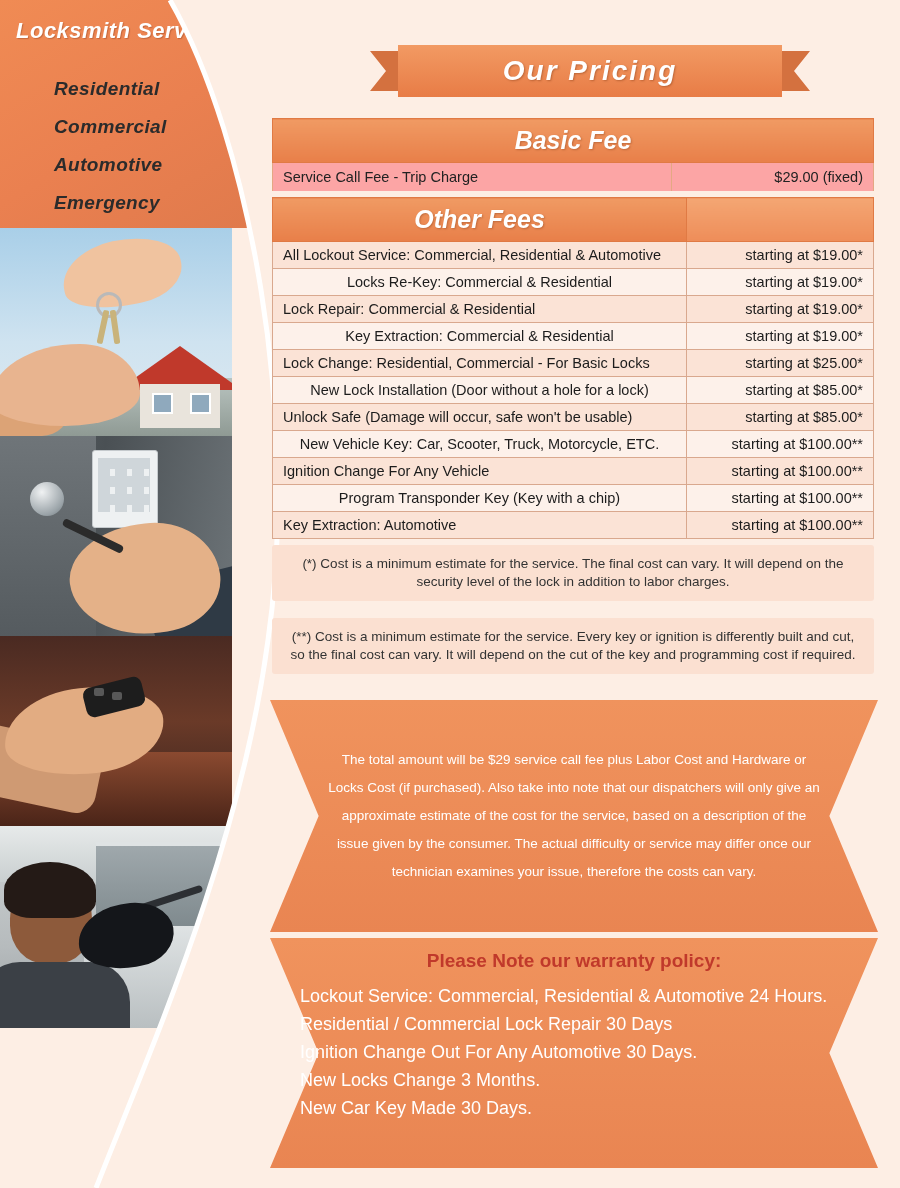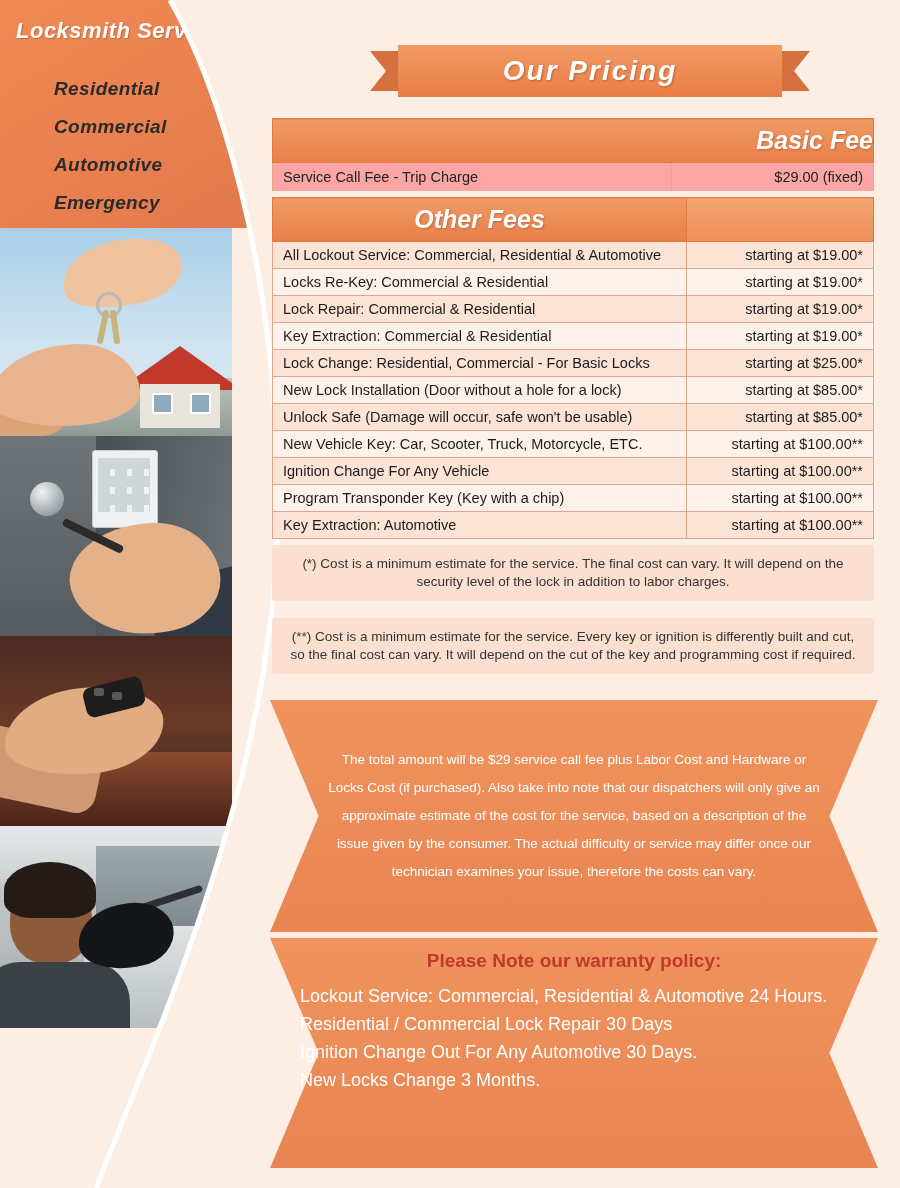--- a/index.html
+++ b/index.html
@@ -157,21 +157,21 @@
   }
   .rib-tail.l { left:0; clip-path: polygon(0 0, 100% 0, 100% 100%, 0 100%, 16px 50%); }
   .rib-tail.r { right:0; clip-path: polygon(0 0, 100% 0, calc(100% - 16px) 50%, 100% 100%, 0 100%); }
 
   
   .table-zone { position:absolute; left:22px; top:118px; width:602px; }
   table.fees { width:602px; border-collapse: collapse; }
   .hdr-basic td {
     background: linear-gradient(#f09a63, #e87f49);
     color:#fff; font-size:25px; font-weight:bold; font-style:italic;
-    text-align:right; padding:7px 0;
+    text-align:center; padding:7px 0;
     text-shadow: 1px 1px 2px rgba(130,60,25,.4);
     border:1px solid #e07a44;
   }
   .row-basic td {
     background:#fca5a5; font-size:14.5px; color:#222; padding:6px 10px;
     border-left:1px solid #e4a883; border-right:1px solid #e4a883;
   }
   .row-basic td.right { text-align:right; }
   .hdr-other td.t {
     background: linear-gradient(#f09a63, #e87f49);
@@ -186,21 +186,21 @@
   }
   table.fees td.desc {
     font-size:14.5px; color:#1c1c1c; padding:5px 10px;
     border:1px solid #d9a88e;
   }
   table.fees td.price {
     font-size:14.5px; color:#1c1c1c; padding:5px 10px; text-align:right;
     border:1px solid #d9a88e; width:166px;margin-left:16px;
   }
   tr.odd td { background:#fbe3d6; }
-  tr.even td { background:#fdf1ea; }
+  tr.even td { background:#fdf1ea;text-align:center; }
 
   
   .note-box {
     position:absolute; left:22px; width:602px;
     background:#fbe0d1; color:#333; font-size:13.5px; line-height:18px;
     text-align:center; padding:10px 14px; box-sizing:border-box;
     border-radius:3px;
   }
   .note1 { top:545px; }
   .note2 { top:618px; }
@@ -396,16 +396,17 @@
   </div>
 
   <div class="wr-wrap">
     <div class="wr-bg"></div>
     <div class="wr-title">Please Note our warranty policy:</div>
     <ul class="wr-list">
       <li>Lockout Service: Commercial, Residential &amp; Automotive 24 Hours.</li>
       <li>Residential / Commercial Lock Repair 30 Days</li>
       <li>Ignition Change Out For Any Automotive 30 Days.</li>
       <li>New Locks Change 3 Months.</li>
+      <li>New Car Key Made 30 Days.</li>
     </ul>
   </div>
 
 </div>
 
 </body></html>

